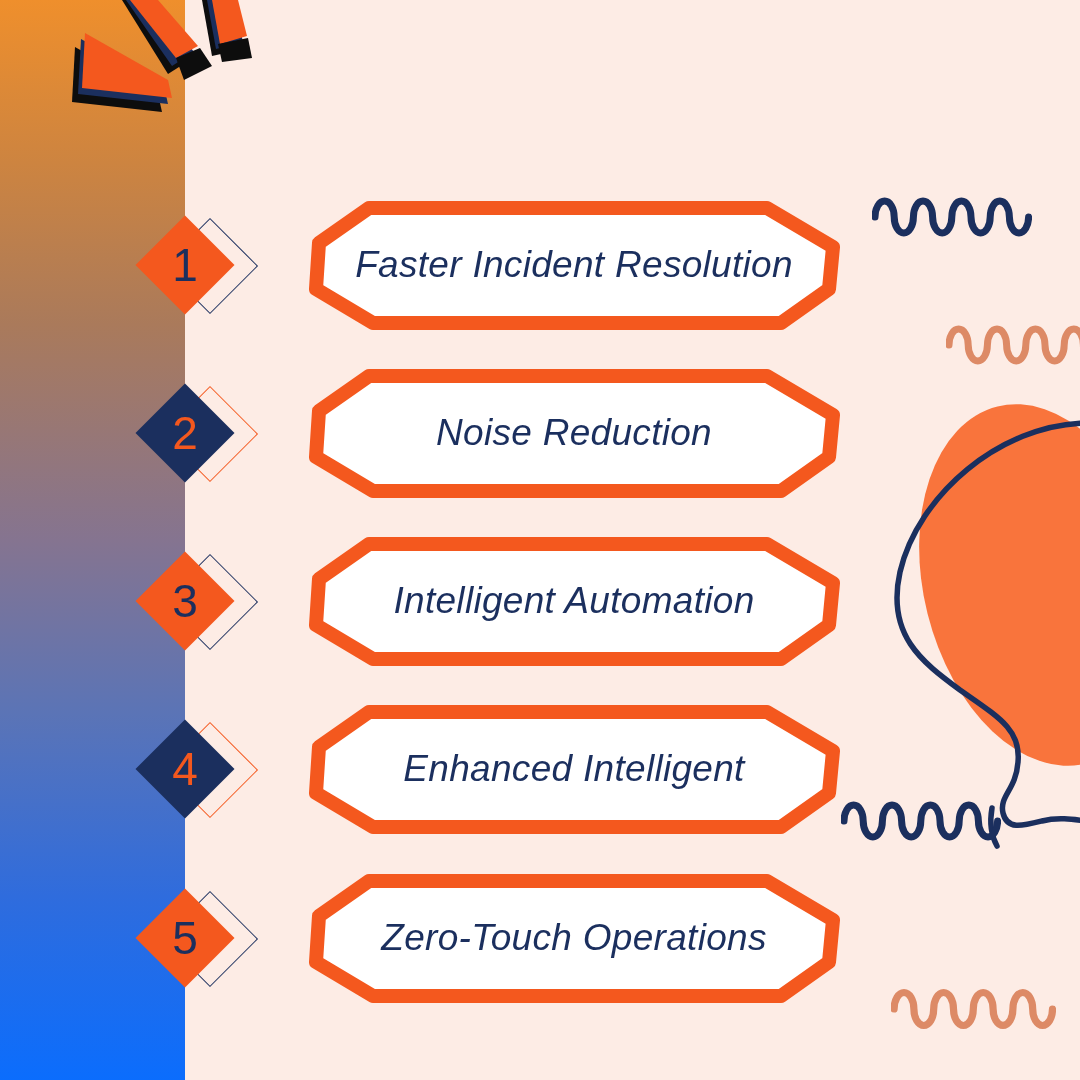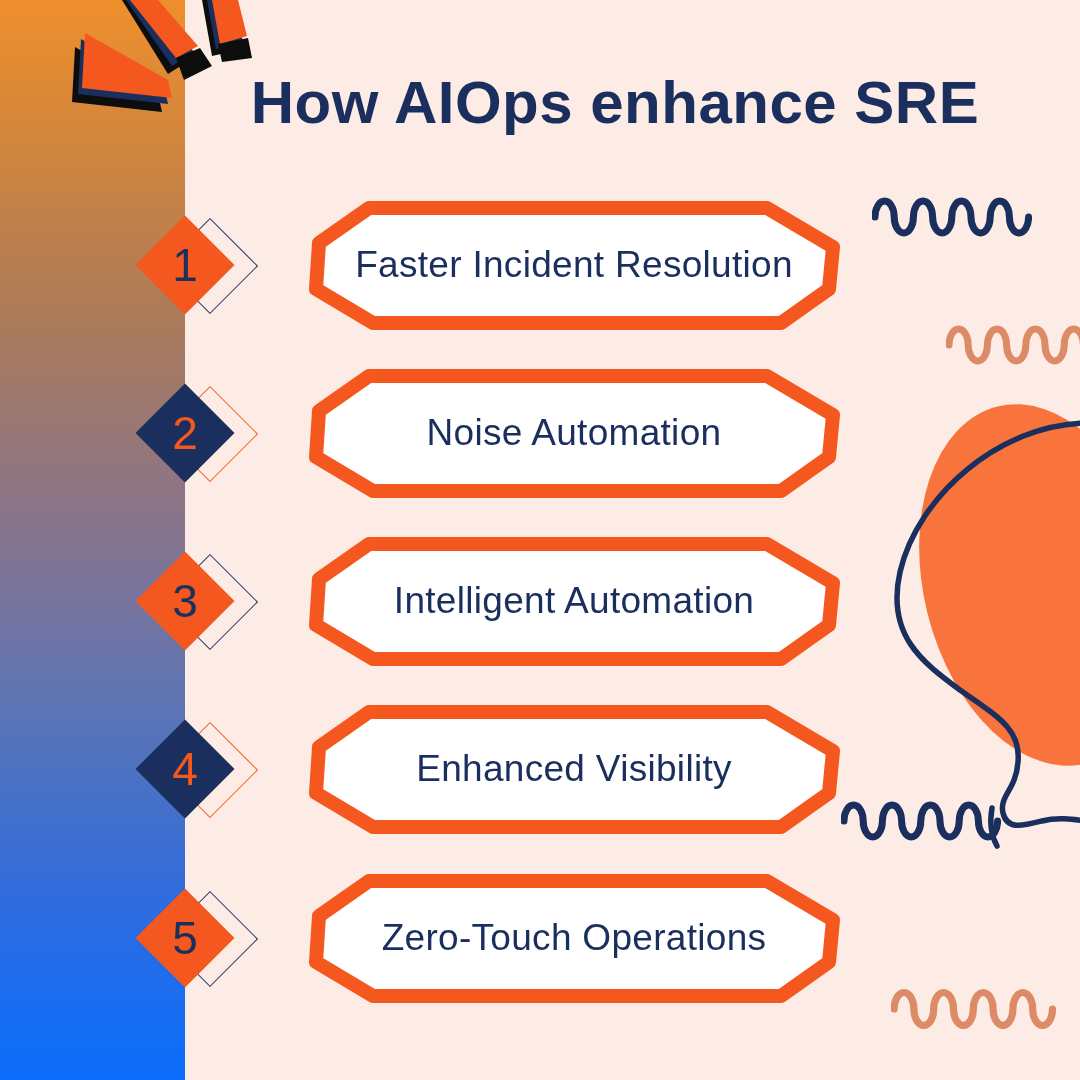--- a/index.html
+++ b/index.html
@@ -47,21 +47,21 @@
   }
   .row.navy .num{color:#f4581e;}
 
   
   .pill-wrap{position:absolute;left:293px;top:18px;width:562px;height:132px;}
   .pill-wrap svg{position:absolute;left:0;top:0;}
   .pill-path{fill:#ffffff;stroke:#f4581e;stroke-width:14;stroke-linejoin:round;}
   .pill-label{
     position:absolute;left:0;top:0;width:562px;height:132px;
     display:flex;align-items:center;justify-content:center;
-    font-size:37px;color:#1b2f5e;letter-spacing:.3px;
+    font-size:37px;color:#1b2f5e;letter-spacing:.3px;font-style:italic;
   }
 
   
   .deco{position:absolute;}
   .squiggle{color:#1b2f5e;}
   .squiggle.salmon{color:#dd8a66;}
 </style>
 </head>
 <body>
 
@@ -86,21 +86,20 @@
     <polygon points="126,0 154,0 194,52 172,66" fill="#1b2f5e"></polygon>
     <polygon points="130,0 158,0 198,46 176,58" fill="#f4581e"></polygon>
     <polygon points="176,58 200,48 212,66 184,80" fill="#0d0d0d"></polygon>
 
     <polygon points="202,0 228,0 239,50 212,56" fill="#0d0d0d"></polygon>
     <polygon points="207,0 233,0 243,42 216,49" fill="#1b2f5e"></polygon>
     <polygon points="212,0 238,0 247,36 220,44" fill="#f4581e"></polygon>
     <polygon points="218,44 248,38 252,58 222,62" fill="#0d0d0d"></polygon>
   </svg>
 
-  <div class="title">How AIOps enhance SRE</div>
 
   <svg class="deco squiggle" style="left:872;top:192px;left:872px" width="160" height="50" viewBox="0 0 160 50">
       <use href="#squig"></use>
     </svg>
 
   <svg class="deco squiggle salmon" style="left:946px;top:320px" width="160" height="50" viewBox="0 0 160 50">
       <use href="#squig"></use>
     </svg>
 
   <svg class="deco" style="left:880px;top:380px" width="200" height="420" viewBox="0 0 200 420">
@@ -133,21 +132,21 @@
   </div>
 
   <div class="row navy" style="top:349px">
     <div class="diamond-outline"></div>
     <div class="diamond-solid"></div>
     <span class="num">2</span>
     <div class="pill-wrap">
       <svg width="562" height="132" viewBox="0 0 562 132">
           <use href="#pillOct"></use>
         </svg>
-      <span class="pill-label">Noise Automation</span>
+      <span class="pill-label">Noise Reduction</span>
     </div>
   </div>
 
   <div class="row orange" style="top:517px">
     <div class="diamond-outline"></div>
     <div class="diamond-solid"></div>
     <span class="num">3</span>
     <div class="pill-wrap">
       <svg width="562" height="132" viewBox="0 0 562 132">
           <use href="#pillOct"></use>
@@ -157,21 +156,21 @@
   </div>
 
   <div class="row navy" style="top:685px">
     <div class="diamond-outline"></div>
     <div class="diamond-solid"></div>
     <span class="num">4</span>
     <div class="pill-wrap">
       <svg width="562" height="132" viewBox="0 0 562 132">
           <use href="#pillOct"></use>
         </svg>
-      <span class="pill-label">Enhanced Visibility</span>
+      <span class="pill-label">Enhanced Intelligent</span>
     </div>
   </div>
 
   <div class="row orange" style="top:854px">
     <div class="diamond-outline"></div>
     <div class="diamond-solid"></div>
     <span class="num">5</span>
     <div class="pill-wrap">
       <svg width="562" height="132" viewBox="0 0 562 132">
           <use href="#pillOct"></use>

